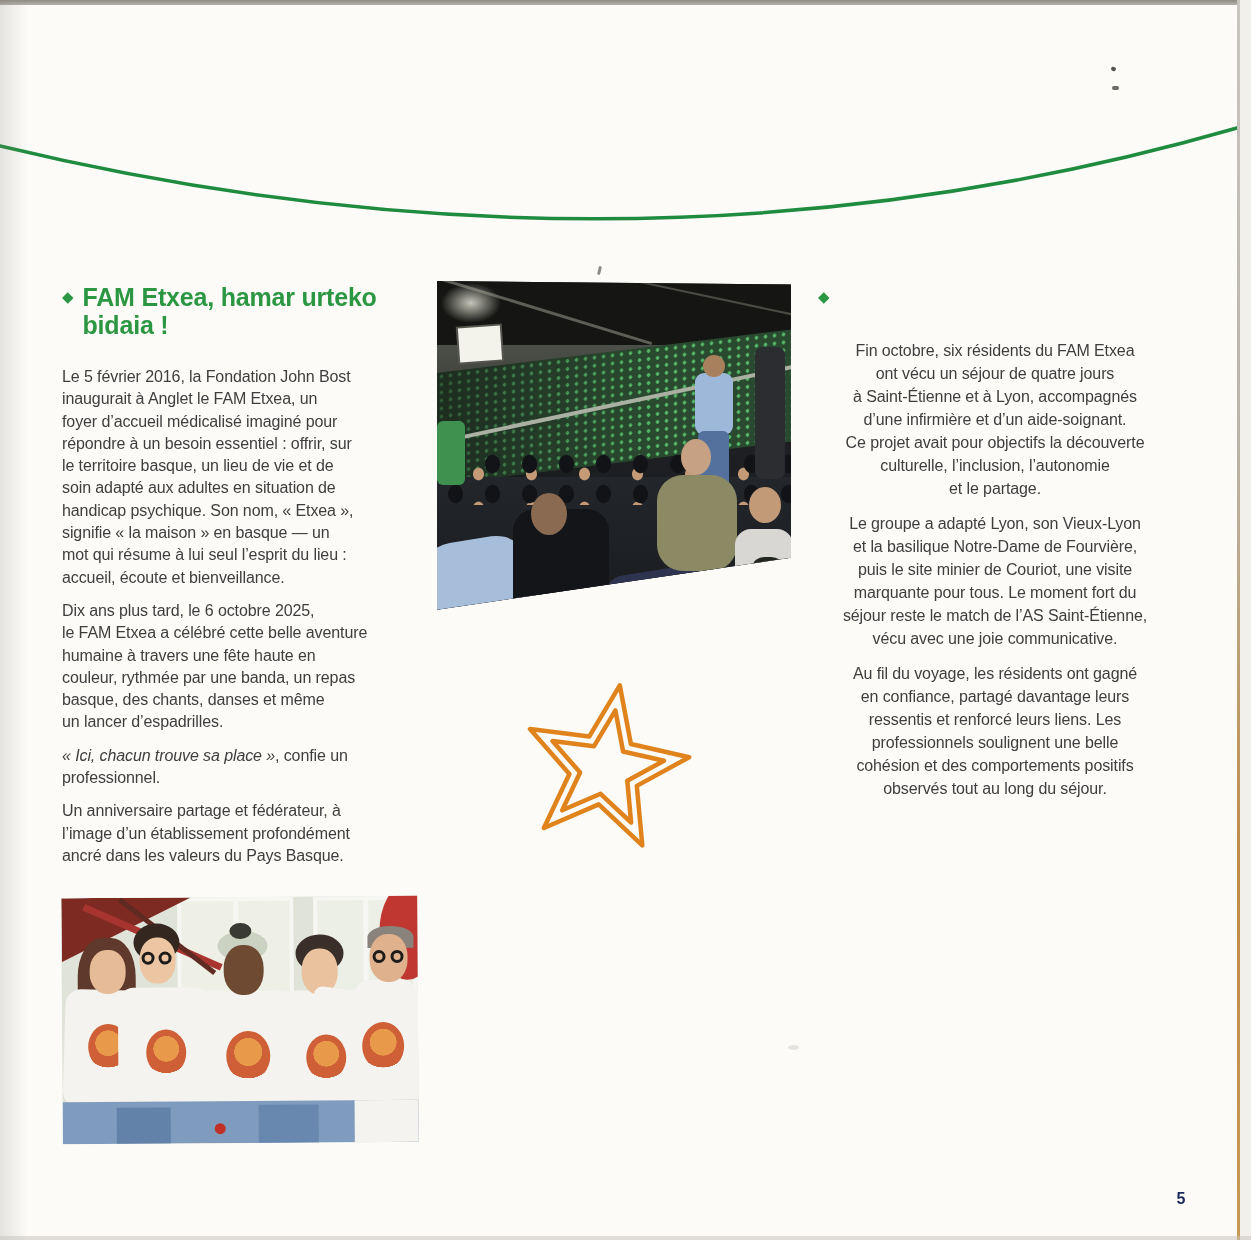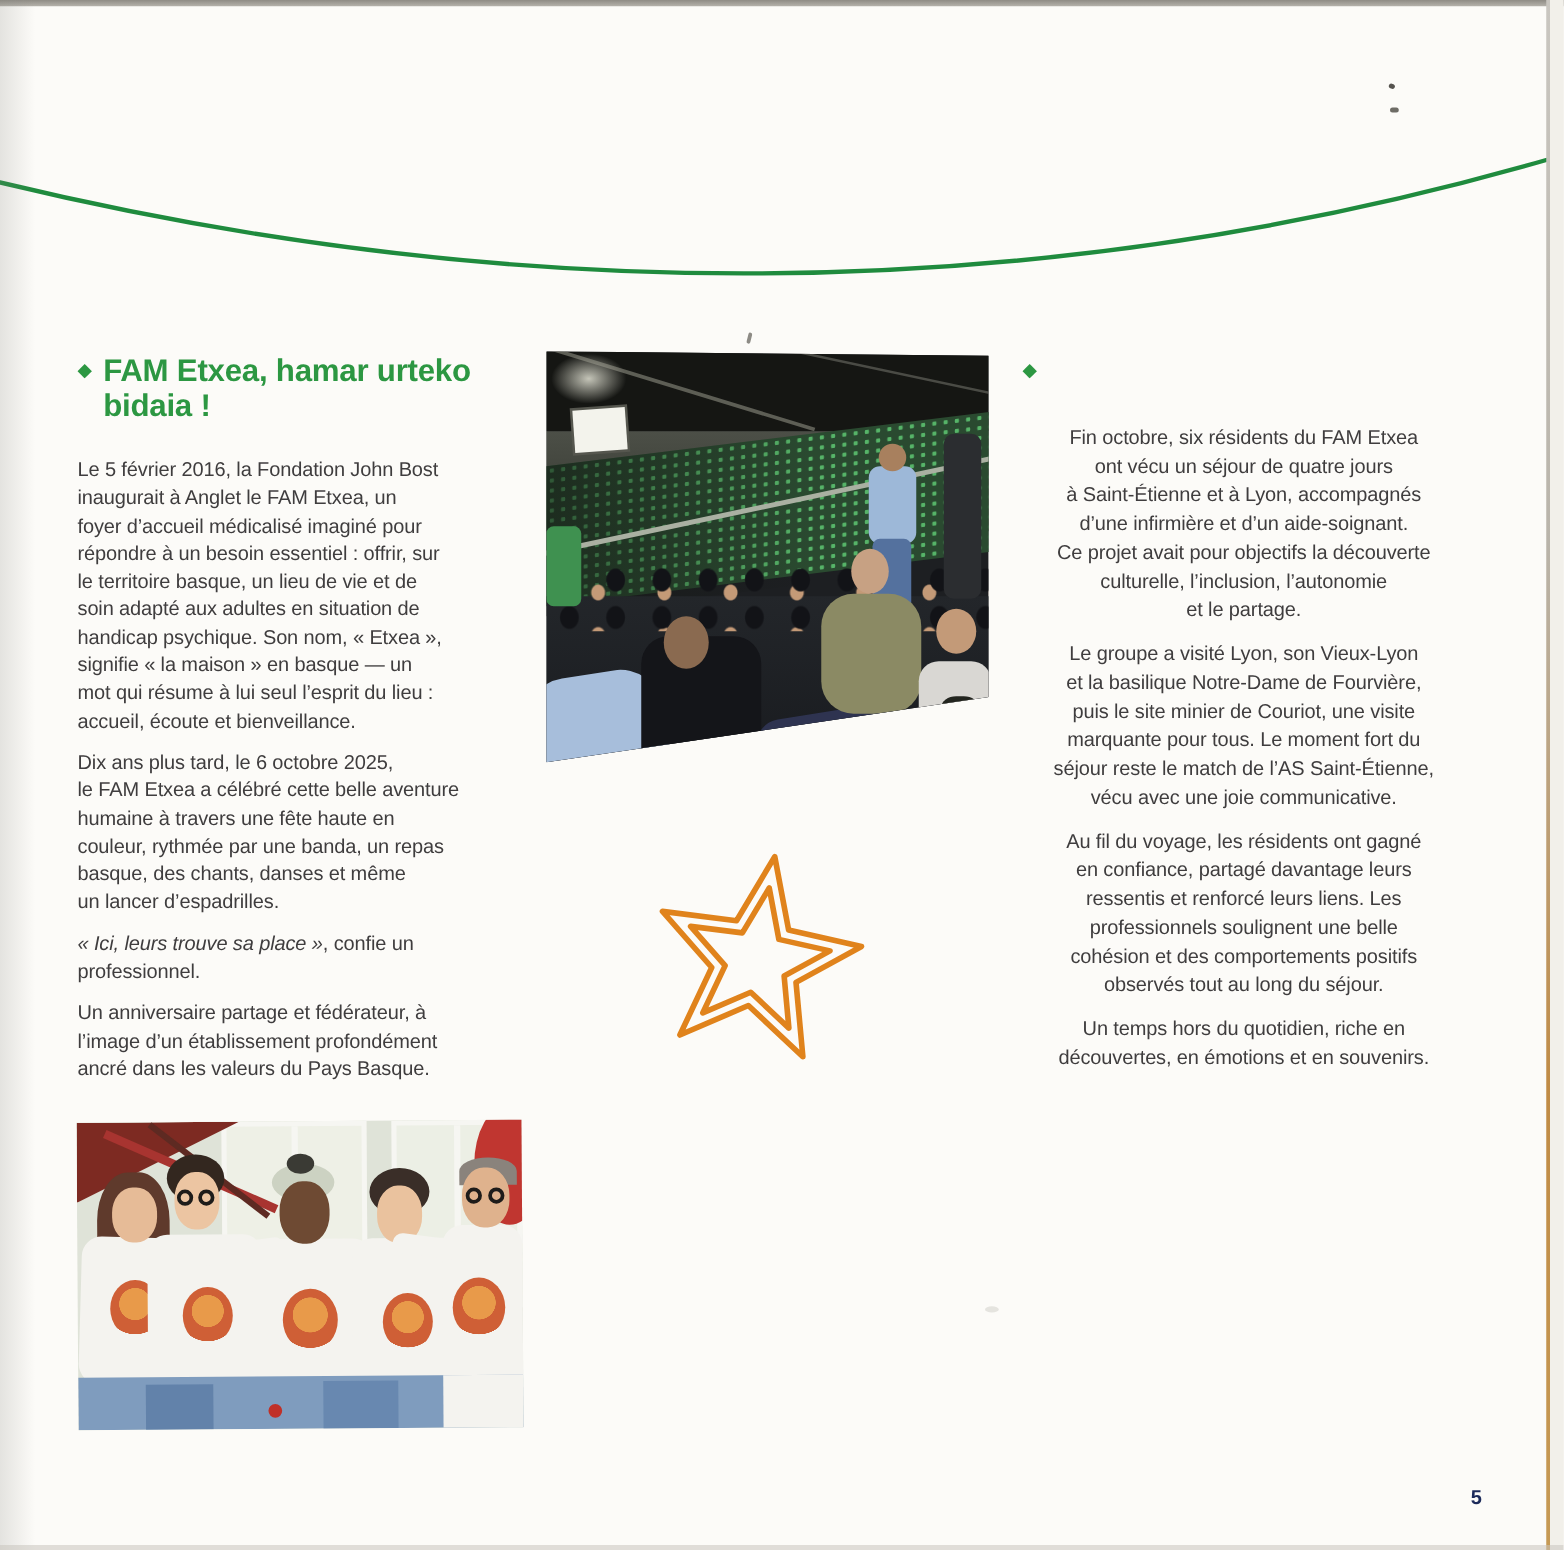--- a/index.html
+++ b/index.html
@@ -137,52 +137,50 @@
 handicap psychique. Son nom, « Etxea »,
 signifie « la maison » en basque — un
 mot qui résume à lui seul l’esprit du lieu :
 accueil, écoute et bienveillance.</p>
     <p class="bp">Dix ans plus tard, le 6 octobre 2025,
 le FAM Etxea a célébré cette belle aventure
 humaine à travers une fête haute en
 couleur, rythmée par une banda, un repas
 basque, des chants, danses et même
 un lancer d’espadrilles.</p>
-    <p class="bp"><em>« Ici, leurs trouve sa place »</em><span>, confie un
+    <p class="bp"><em>« Ici, chacun trouve sa place »</em><span>, confie un
 professionnel.</span></p>
     <p class="bp">Un anniversaire partage et fédérateur, à
 l’image d’un établissement profondément
 ancré dans les valeurs du Pays Basque.</p>
   </div>
 
   <div class="col col-right">
     <div class="art-head">
       <span class="bullet">◆</span>
     </div>
     <p class="bp first">Fin octobre, six résidents du FAM Etxea
 ont vécu un séjour de quatre jours
 à Saint-Étienne et à Lyon, accompagnés
 d’une infirmière et d’un aide-soignant.
 Ce projet avait pour objectifs la découverte
 culturelle, l’inclusion, l’autonomie
 et le partage.</p>
-    <p class="bp">Le groupe a visité Lyon, son Vieux-Lyon
+    <p class="bp">Le groupe a adapté Lyon, son Vieux-Lyon
 et la basilique Notre-Dame de Fourvière,
 puis le site minier de Couriot, une visite
 marquante pour tous. Le moment fort du
 séjour reste le match de l’AS Saint-Étienne,
 vécu avec une joie communicative.</p>
     <p class="bp">Au fil du voyage, les résidents ont gagné
 en confiance, partagé davantage leurs
 ressentis et renforcé leurs liens. Les
 professionnels soulignent une belle
 cohésion et des comportements positifs
 observés tout au long du séjour.</p>
-    <p class="bp">Un temps hors du quotidien, riche en
-découvertes, en émotions et en souvenirs.</p>
   </div>
 
   <div class="photo-stadium">
     <div class="ps st-roof"></div>
     <div class="ps st-glow"></div>
     <div class="ps st-streak1"></div>
     <div class="ps st-streak2"></div>
     <div class="ps st-stand"></div>
     <div class="ps st-seats"></div>
     <div class="ps st-seats-shade"></div>

